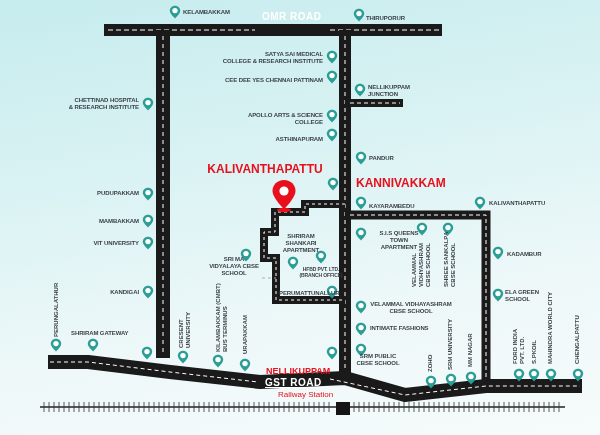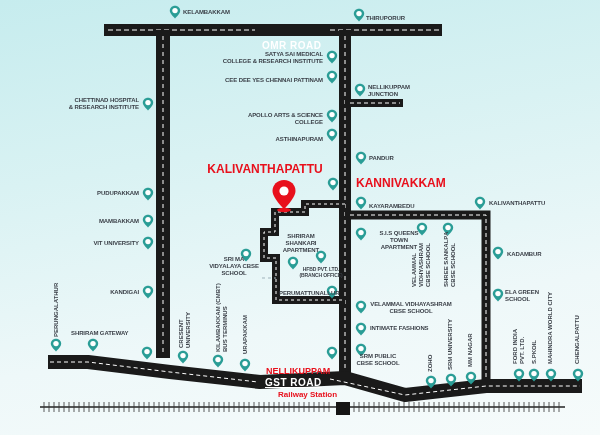--- a/index.html
+++ b/index.html
@@ -9,21 +9,21 @@
   .map svg.roads { position:absolute; left:0; top:0; }
   .lbl { position:absolute; font-family:"Liberation Sans", sans-serif; font-weight:700; font-size:6px;
          color:#3a3f47; line-height:7px; letter-spacing:-0.1px; white-space:nowrap; text-transform:uppercase; }
   .lbl.r { text-align:right; }
   .lbl.c { text-align:center; }
   .vlbl { position:absolute; font-weight:700; font-size:6px; color:#3a3f47; line-height:7px;
           white-space:nowrap; transform-origin:left top; transform:rotate(-90deg); text-transform:uppercase; }
   .road-name { position:absolute; color:#fff; font-weight:700; font-size:10px; letter-spacing:0.5px; white-space:nowrap; }
   .area { position:absolute; color:#e8101c; font-weight:700; white-space:nowrap; }
   .proj { position:absolute; color:#e8101c; font-weight:700; font-size:12px; text-align:center; line-height:13px; }
-  .rail-lbl { position:absolute; color:#e8101c; font-weight:700; font-size:8px; white-space:nowrap;padding-left:8px; }
+  .rail-lbl { position:absolute; color:#e8101c; font-weight:400; font-size:8px; white-space:nowrap;padding-left:8px; }
 </style>
 </head>
 <body>
 
 <div class="map">
 
   <svg class="roads" width="600" height="435" viewBox="0 0 600 435">
     <defs>
       <symbol id="pinsym" viewBox="0 0 12 14">
         <path d="M6 0.8 C3 0.8 0.8 3 0.8 5.8 C0.8 9 6 13.4 6 13.4 C6 13.4 11.2 9 11.2 5.8 C11.2 3 9 0.8 6 0.8 Z" fill="#2a9d96"></path>
@@ -105,21 +105,21 @@
       <use href="#pinsym" x="425" y="375" width="12" height="14"></use>
       <use href="#pinsym" x="445" y="373" width="12" height="14"></use>
       <use href="#pinsym" x="465" y="371" width="12" height="14"></use>
       <use href="#pinsym" x="513" y="368" width="12" height="14"></use>
       <use href="#pinsym" x="528" y="368" width="12" height="14"></use>
       <use href="#pinsym" x="545" y="368" width="12" height="14"></use>
       <use href="#pinsym" x="572" y="368" width="12" height="14"></use>
     </g>
   </svg>
 
-  <div class="road-name" style="left:262px; top:40px;">OMR ROAD</div>
+  <div class="road-name" style="left:262px; top:11px;">OMR ROAD</div>
   <div class="road-name" style="left:265px; top:377px;text-decoration:underline;">GST ROAD</div>
 
   <div class="area" style="left:356px; top:176px; font-size:12px;">KANNIVAKKAM</div>
   <div class="area" style="left:266px; top:366px; font-size:9px;">NELLIKUPPAM</div>
 
   <div class="proj" style="left:190px; top:163px; width:150px;">
     <div>KALIVANTHAPATTU</div>
   </div>
 
   <div class="rail-lbl" style="left:270px; top:390px;">Railway Station</div>

